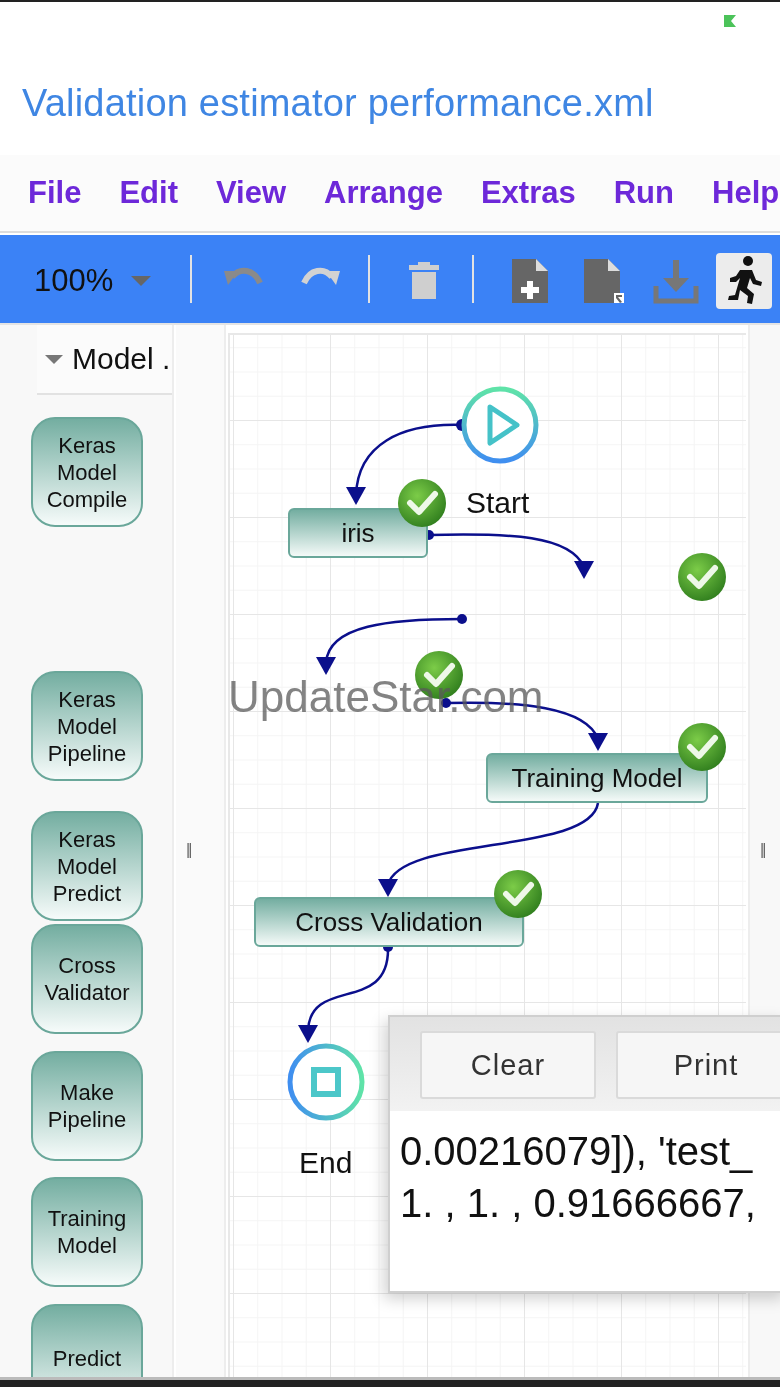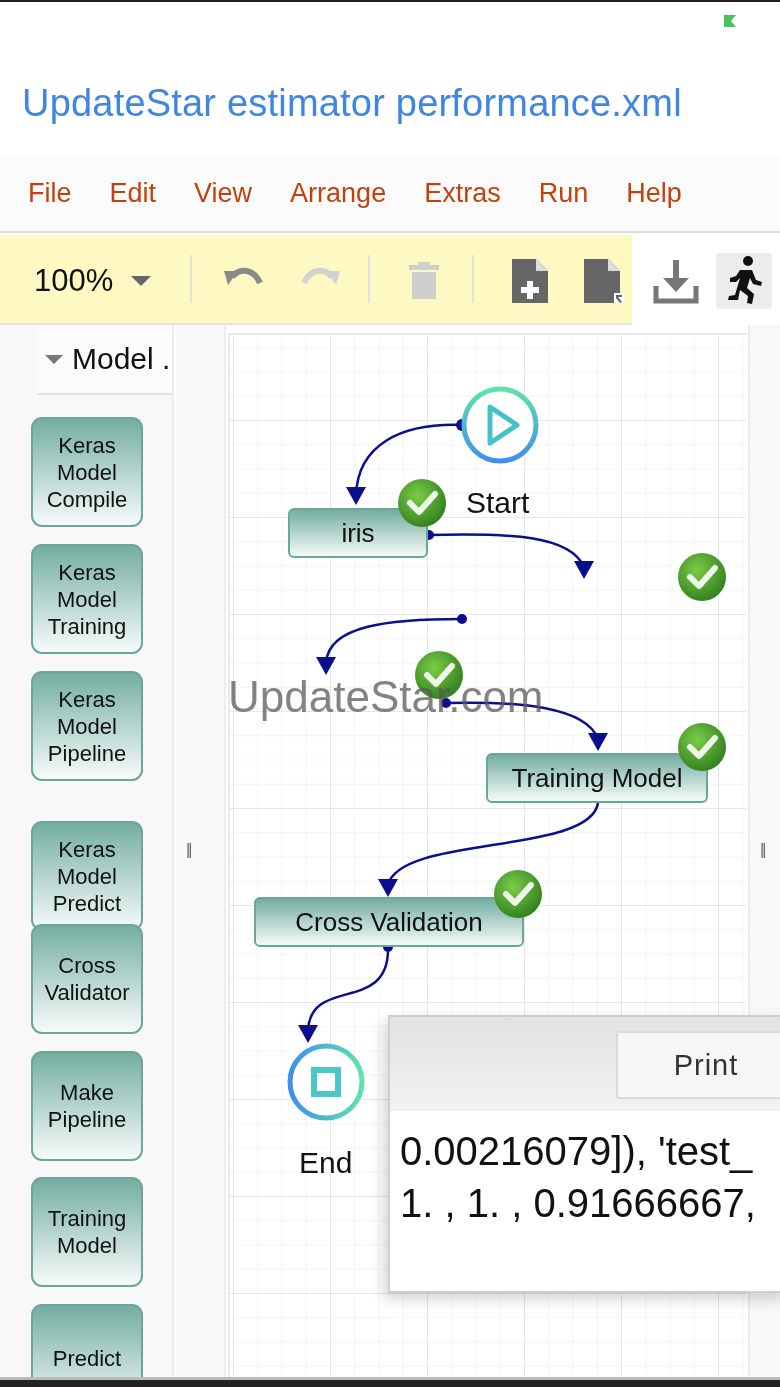--- a/index.html
+++ b/index.html
@@ -5,35 +5,35 @@
   * { box-sizing: border-box; margin: 0; padding: 0; }
   html, body { width: 780px; height: 1387px; overflow: hidden; background: #fff; }
   body { font-family: "Liberation Sans", sans-serif; position: relative; color: #111; }
 
   .topborder { position: absolute; left: 0; top: 0; width: 780px; height: 2px; background: #222; }
   .status-ind { position: absolute; left: 723px; top: 14px; width: 14px; height: 14px; }
 
   .title { position: absolute; left: 22px; top: 82px; font-size: 38px; color: #3f86e3; white-space: nowrap; letter-spacing: 0.2px; }
 
   .menubar { position: absolute; left: 0; top: 155px; width: 780px; height: 78px; background: #fbfbfb; border-bottom: 2px solid #dcdcdc; display: flex; align-items: center; }
-  .menu-item { font-size: 27px; color: #c2410c; margin-left: 28px; margin-right: 10px; white-space: nowrap; cursor: pointer; }
+  .menu-item { font-size: 31px; color: #6d28d9; margin-left: 28px; margin-right: 10px; white-space: nowrap; cursor: pointer; font-weight: bold; }
   .menu-item:first-child { margin-left: 28px; }
 
-  .toolbar { position: absolute; left: 0; top: 235px; width: 632px; height: 90px; background: #fef9c3; border-bottom: 2px solid #e4e4e4; }
+  .toolbar { position: absolute; left: 0; top: 235px; width: 780px; height: 90px; background: #3b82f6; border-bottom: 2px solid #e4e4e4; }
   .zoom-sel { position: absolute; left: 34px; top: 28px; font-size: 31px; color: #111; display: flex; align-items: center; }
   .zoom-caret { width: 0; height: 0; border-left: 10px solid transparent; border-right: 10px solid transparent; border-top: 10px solid #666; margin-left: 18px; }
   .tsep { position: absolute; top: 20px; width: 2px; height: 48px; background: #e2e2e2; }
   .tbtn { position: absolute; top: 18px; width: 56px; height: 56px; display: flex; align-items: center; justify-content: center; }
   .tbtn.active { background: #ececec; border-radius: 4px; }
 
   .sidebar { position: absolute; left: 0; top: 325px; width: 174px; height: 1052px; background: #f8f8f8; border-right: 2px solid #ededed; overflow: hidden; }
   .sb-header { height: 70px; border-bottom: 2px solid #e2e2e2; display: flex; align-items: center; padding-left: 8px; background: #fbfbfb; margin-left: 37px; }
   .sb-caret { width: 0; height: 0; border-left: 9px solid transparent; border-right: 9px solid transparent; border-top: 9px solid #777; margin-right: 9px; }
   .sb-title { font-size: 30px; color: #111; white-space: nowrap; }
-  .palette { position: absolute; left: 31px; width: 112px; height: 110px; border-radius: 11px; border: 2px solid #6aa79a; background: linear-gradient(#74aea1, #f6fbfa); display: flex; align-items: center; justify-content: center; text-align: center; font-size: 22px; line-height: 27px; color: #111; padding: 4px; cursor: pointer; }
+  .palette { position: absolute; left: 31px; width: 112px; height: 110px; border-radius: 24px; border: 2px solid #6aa79a; background: linear-gradient(#74aea1, #f6fbfa); display: flex; align-items: center; justify-content: center; text-align: center; font-size: 22px; line-height: 27px; color: #111; padding: 4px; cursor: pointer; }
 
   .divider-l { position: absolute; left: 176px; top: 325px; width: 50px; height: 1052px; background: #fafafa; border-right: 2px solid #ededed; }
   .grip { position: absolute; font-size: 16px; color: #666; letter-spacing: -2px; }
 
   .canvas { position: absolute; left: 228px; top: 333px; width: 518px; height: 1044px; background-color: #fff;
     background-image:
       linear-gradient(#e6e6e6 1px, transparent 1px),
       linear-gradient(90deg, #e6e6e6 1px, transparent 1px),
       linear-gradient(#f4f4f4 1px, transparent 1px),
       linear-gradient(90deg, #f4f4f4 1px, transparent 1px);
@@ -57,21 +57,21 @@
   .bottombar { position: absolute; left: 0; top: 1377px; width: 780px; height: 10px; background: #222; border-top: 3px solid #bbb; }
 </style>
 </head>
 <body>
 
 <div class="topborder"></div>
 <svg class="status-ind" viewBox="0 0 14 14">
   <path d="M1 1 H13 L8 7 L13 13 H1 Z" fill="#4cc35a"></path>
 </svg>
 
-<div class="title">UpdateStar estimator performance.xml</div>
+<div class="title">Validation estimator performance.xml</div>
 
 <div class="menubar">
   <span class="menu-item">File</span>
   <span class="menu-item">Edit</span>
   <span class="menu-item">View</span>
   <span class="menu-item">Arrange</span>
   <span class="menu-item">Extras</span>
   <span class="menu-item">Run</span>
   <span class="menu-item">Help</span>
 </div>
@@ -133,23 +133,22 @@
     </svg>
   </div>
 </div>
 
 <div class="sidebar">
   <div class="sb-header">
     <span class="sb-caret"></span>
     <span class="sb-title">Model ...</span>
   </div>
   <div class="palette" style="top:92px">Keras Model Compile</div>
-  <div class="palette" style="top:219px">Keras Model Training</div>
   <div class="palette" style="top:346px">Keras Model Pipeline</div>
-  <div class="palette" style="top:496px">Keras Model Predict</div>
+  <div class="palette" style="top:486px">Keras Model Predict</div>
   <div class="palette" style="top:599px">Cross Validator</div>
   <div class="palette" style="top:726px">Make Pipeline</div>
   <div class="palette" style="top:852px">Training Model</div>
   <div class="palette" style="top:979px; align-items:flex-end; padding-bottom:40px">Predict</div>
 </div>
 
 <div class="divider-l">
   <span class="grip" style="left:10px; top:516px">||</span>
 </div>
 
@@ -237,19 +236,20 @@
 </div>
 
 <div class="divider-r">
   <span class="grip" style="left:10px; top:516px">||</span>
 </div>
 
 <div class="watermark">UpdateStar.com</div>
 
 <div class="console">
   <div class="console-bar">
+    <div class="cbtn" style="left:30px; width:176px">Clear</div>
     <div class="cbtn" style="left:226px; width:180px">Print</div>
   </div>
   <div class="console-text"><div>0.00216079]), 'test_</div><div>1. , 1. , 0.91666667,</div></div>
   <div class="console-cut"></div>
 </div>
 
 <div class="bottombar"></div>
 
 </body></html>

